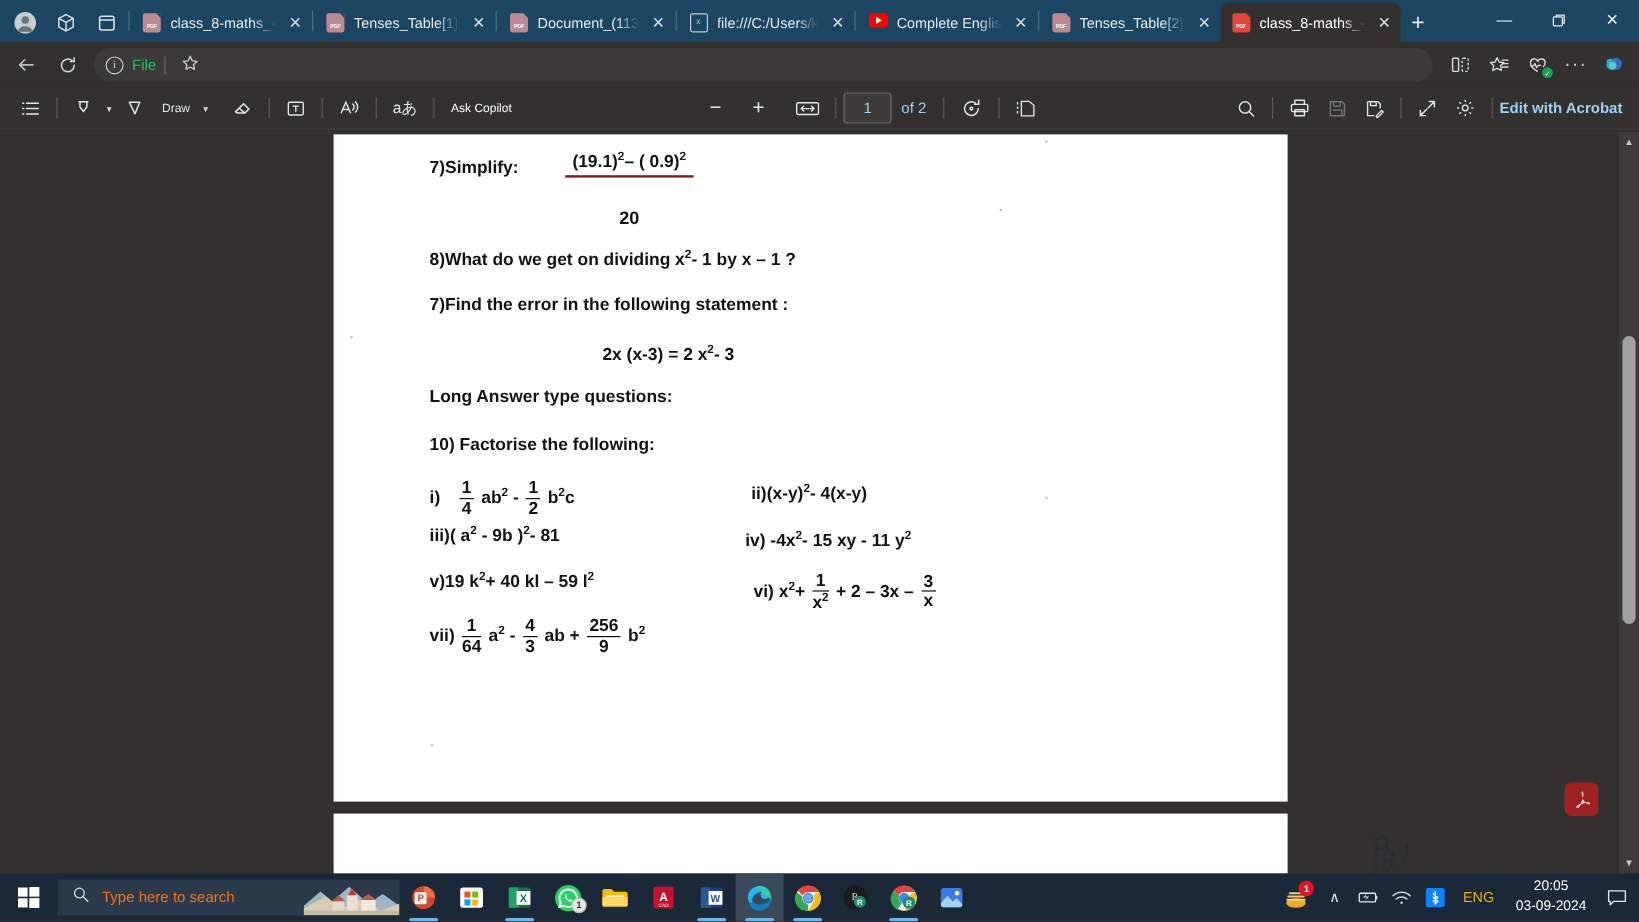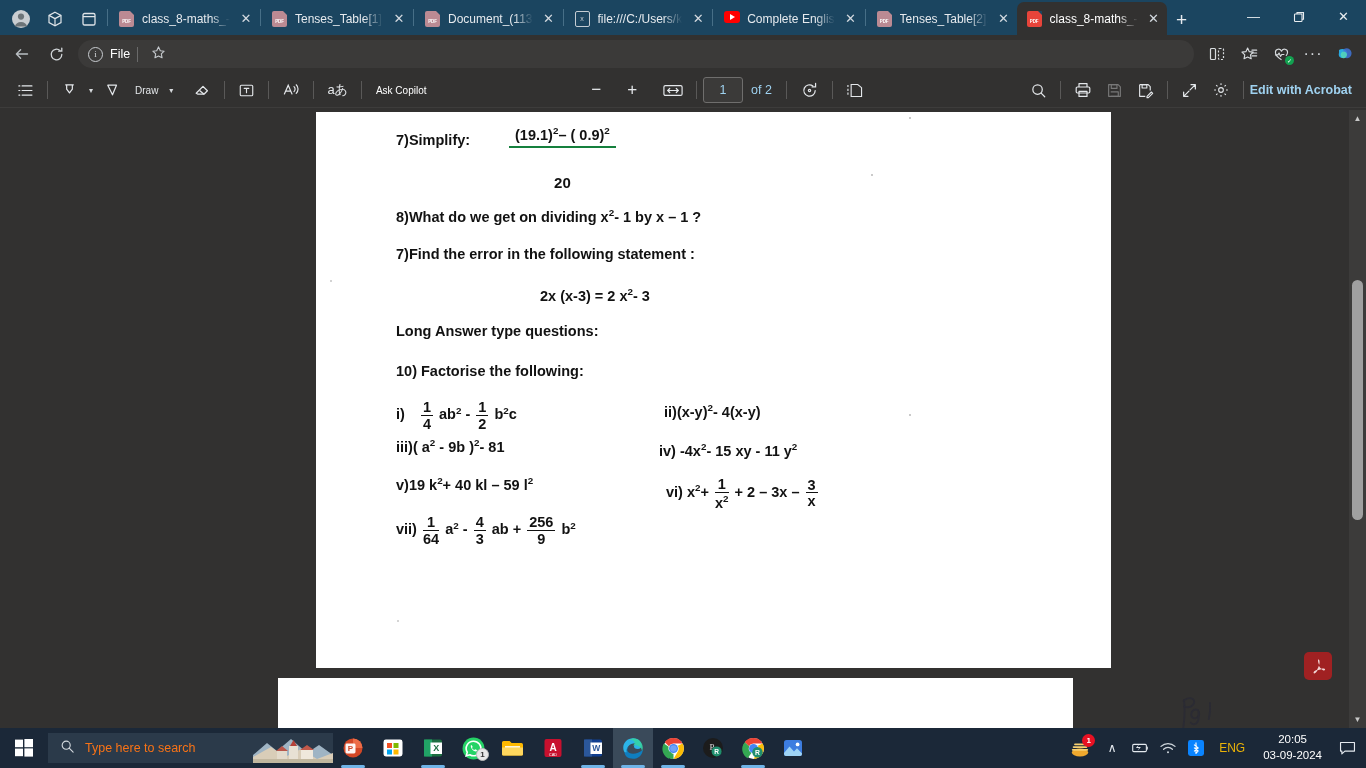--- a/index.html
+++ b/index.html
@@ -71,21 +71,21 @@
   .navbtn { width:32px;height:30px;display:flex;align-items:center;justify-content:center;
     color:#cfd3d6; border-radius:4px; }
   #omnibox {
     flex:1; height:28px; background:#3b3a39; border-radius:14px;
     display:flex; align-items:center; padding:0 10px; gap:7px; margin: 0 6px 0 4px;
     position:relative;
   }
   #omnibox .infoicon { width:15px;height:15px;border:1.2px solid #c8ccd0;border-radius:50%;
     display:flex;align-items:center;justify-content:center;font-size:9px;color:#d8dcdf;
     font-family:"Liberation Serif",serif; }
-  #omnibox .filelabel { color:#ffffff; font-size:12.5px;text-align:right; }
+  #omnibox .filelabel { color:#22c55e; font-size:12.5px;text-align:right; }
   #omnibox .vsep { width:1px;height:15px;background:#6a6a6a; }
   #omnibox .urltext { color:#e7eaec; font-size:12.5px; white-space:nowrap; overflow:hidden; flex:1; }
   #omnibox .starbtn { color:#bfc4c8; font-size:13px; padding-left:6px; }
   .endbtn { width:30px;height:30px;display:flex;align-items:center;justify-content:center;
     color:#d6dade; border-radius:4px; }
 
   
   #pdftoolbar {
     height:35px; background:#323130; display:flex; align-items:center;
     padding-left:10px; gap:0px; border-bottom:1px solid #3d3c3b;
@@ -102,21 +102,20 @@
   .spacer { flex:1; }
 
   
   #viewer {
     position:absolute; left:0; top:110px; right:0; bottom:40px;
     background:#323130; overflow:hidden;
   }
   #page1 {
     position:absolute; left:278px; top:2px; width:795px; height:556px;
     background:#ffffff;
-    margin-left:38px;
   }
   #page2 {
     position:absolute; left:278px; top:568px; width:795px; height:60px;
     background:#ffffff;
   }
   
   #page1 .doc {
     position:absolute; inset:0;
     font-family:"Liberation Sans", sans-serif;
     color:#121212; font-size:14.5px; font-weight:600;
@@ -438,21 +437,21 @@
 
 <div id="viewer">
 
   <div id="page1">
     <div class="doc">
 
       <div class="ln" style="left:80px; top:20px;">
         <span>7)Simplify:</span>
       </div>
       <div class="ln" style="left:193px; top:13px; text-align:center;">
-        <div style="border-bottom:2px solid #15803d; padding:0 6px 3px 6px; display:inline-block;">
+        <div style="border-bottom:2px solid #7f1d1d; padding:0 6px 3px 6px; display:inline-block;">
           <span>(19.1)</span><sup>2</sup><span>– ( 0.9)</span><sup>2</sup>
         </div>
         <div style="margin-top:26px; font-size:15px;">20</div>
       </div>
 
       <div class="ln" style="left:80px; top:95px;">
         <span>8)What do we get on dividing  x</span><sup>2</sup><span>- 1  by  x – 1 ?</span>
       </div>
 
       <div class="ln" style="left:80px; top:134px;">7)Find the error in the following statement :</div>

